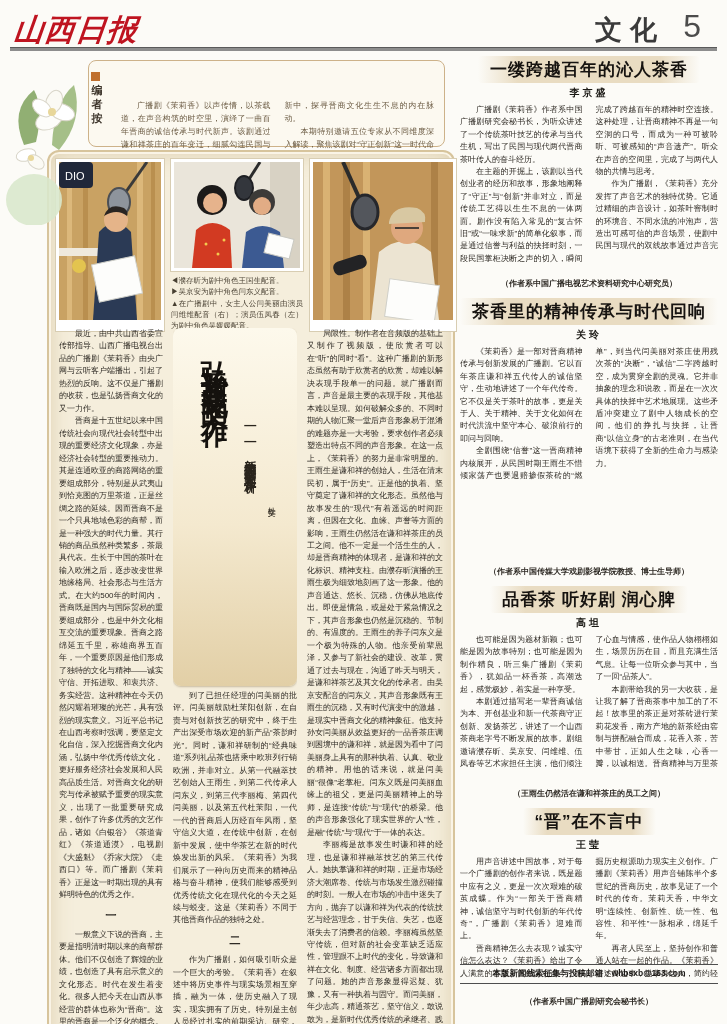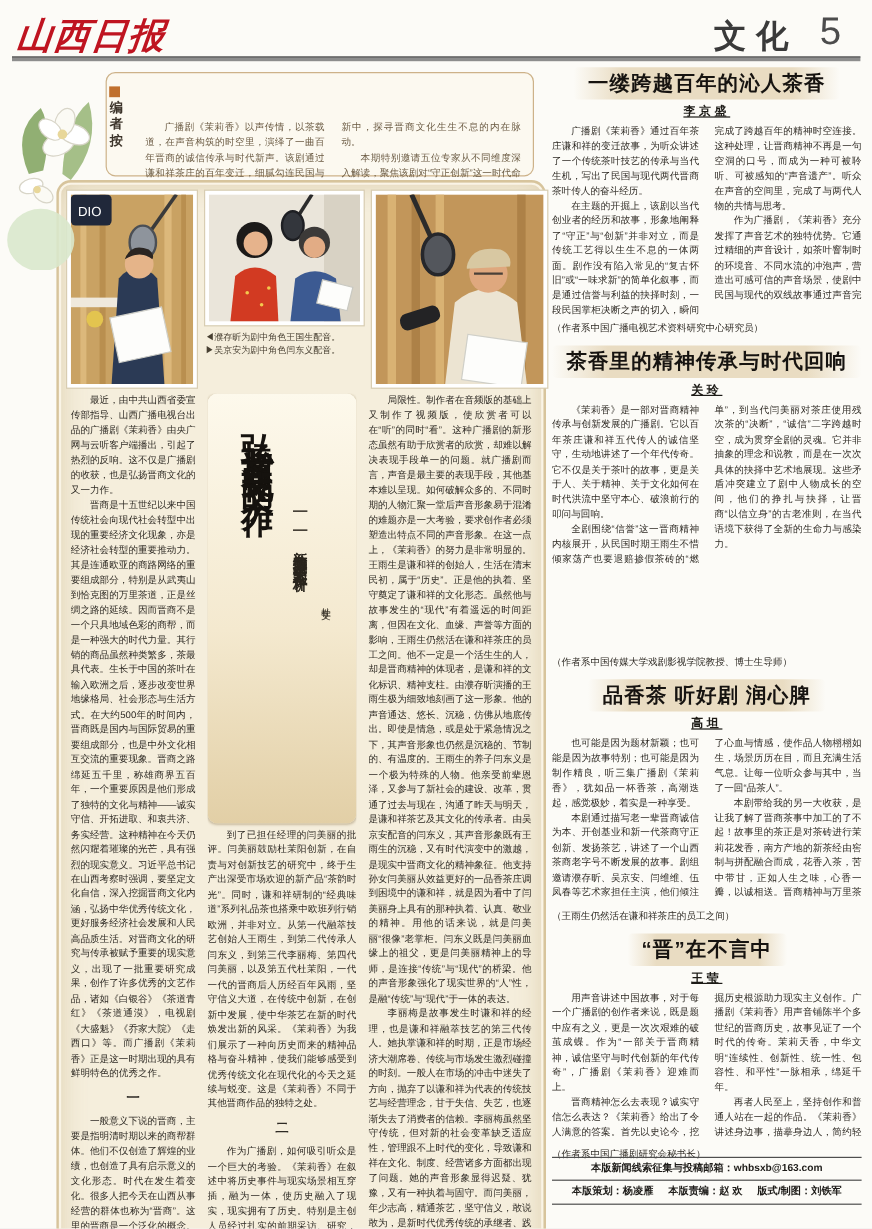--- a/index.html
+++ b/index.html
@@ -60,24 +60,24 @@
   .mcol2 .after-title { overflow:hidden; }
   .main-attr { flex:none; font-size:8px; font-weight:bold; text-align:right; padding-top:2px; }
 
   
   .right-col { position:absolute; left:460px; top:56px; width:258px; }
   .article { margin-bottom:9px; }
   .art-title { text-align:center; }
   .art-title span { display:inline-block; font-size:17px; font-weight:bold; color:#161310; letter-spacing:1px;
           padding:2px 12px; border-radius:4px;
           background:linear-gradient(90deg, rgba(233,220,194,0) 0%, #e9dcc2 18%, #e9dcc2 82%, rgba(233,220,194,0) 100%); }
-  .art-author { text-align:center; font-size:10px; font-weight:bold; letter-spacing:3px; margin:3px 0 4px; color:#1c1a16;text-decoration:underline; }
+  .art-author { text-align:center; font-size:10px; font-weight:bold; letter-spacing:3px; margin:3px 0 4px; color:#1c1a16; }
   .art-body { columns:2; column-gap:13px; overflow:hidden; font-size:8px; line-height:1.55; text-align:justify; }
   .art-body p { text-indent:2em; }
-  .art-attr { font-size:8px; font-weight:normal; text-align:left; margin-top:2px; }
+  .art-attr { font-size:8px; font-weight:bold; text-align:center; margin-top:12px; }
   .body-a1 { height:162px; } .body-a2 { height:208px; } .body-a3 { height:142px; } .body-a4 { height:128px; }
 
   
   .footer { position:absolute; left:460px; width:258px; top:964px; font-size:8.5px; color:#1d1b18; }
   .footer-line1 { text-align:center; font-weight:bold; padding:3px 0; border-top:1px solid #4e4e4e; border-bottom:1px solid #4e4e4e; }
   .footer-line2 { text-align:center; font-weight:bold; padding:3px 0 4px; border-bottom:1px solid #4e4e4e; }
   .footer-line2 span { margin:0 5px; }
 </style>
 </head>
 <body>
@@ -159,20 +159,21 @@
               <circle cx="50" cy="78" r="1.5" fill="#f3c94e"></circle>
             <circle cx="88" cy="40" r="13" fill="#3c3a38"></circle>
             <circle cx="88" cy="44" r="9" fill="#e2ac85"></circle>
             <path d="M68 106 L72 70 Q88 58 106 70 L110 106 Z" fill="#3c5a92"></path>
             <rect x="92" y="74" width="26" height="20" fill="#fdfdfb" stroke="#c9c9c2" transform="rotate(14 105 84)"></rect>
           </svg>
         </div>
         <div class="photo-caption">
             <p>◀濮存昕为剧中角色王国生配音。</p>
             <p>▶吴京安为剧中角色闫东义配音。</p>
+            <p>▲在广播剧中，女主人公闫美丽由演员闫维维配音（右）；演员伍凤春（左）为剧中角色吴媛媛配音。</p>
           </div>
       </div>
 
       <div class="photo-frame">
         <svg width="140" height="158" viewBox="0 0 140 158" preserveAspectRatio="none">
           <rect width="140" height="158" fill="#c2965a"></rect>
           <rect x="10" width="7" height="158" fill="#d9b273"></rect>
             <rect x="30" width="7" height="158" fill="#ad8147"></rect>
           <rect x="50" width="7" height="158" fill="#d9b273"></rect>
             <rect x="118" width="7" height="158" fill="#ad8147"></rect>
@@ -229,21 +230,21 @@
       </div>
     </div>
   </div>
 
   <div class="right-col">
 
     <div class="article">
       <div class="art-title"><span>一缕跨越百年的沁人茶香</span></div>
       <div class="art-author">李京盛</div>
       <div class="art-body body-a1">
-          <p>广播剧《茉莉香》通过百年茶庄谦和祥的变迁故事，为听众讲述了一个传统茶叶技艺的传承与当代生机，写出了民国与现代两代晋商茶叶传人的奋斗经历。</p>
+          <p>广播剧《茉莉香》作者系中国广播剧研究会秘书长，为听众讲述了一个传统茶叶技艺的传承与当代生机，写出了民国与现代两代晋商茶叶传人的奋斗经历。</p>
           <p>在主题的开掘上，该剧以当代创业者的经历和故事，形象地阐释了“守正”与“创新”并非对立，而是传统工艺得以生生不息的一体两面。剧作没有陷入常见的“复古怀旧”或“一味求新”的简单化叙事，而是通过信誉与利益的抉择时刻，一段民国掌柜决断之声的切入，瞬间完成了跨越百年的精神时空连接。这种处理，让晋商精神不再是一句空洞的口号，而成为一种可被聆听、可被感知的“声音遗产”。听众在声音的空间里，完成了与两代人物的共情与思考。</p>
           <p>作为广播剧，《茉莉香》充分发挥了声音艺术的独特优势。它通过精细的声音设计，如茶叶窨制时的环境音、不同水流的冲泡声，营造出可感可信的声音场景，使剧中民国与现代的双线故事通过声音完成了无缝切换，呈现了现实中的闫美丽面临的抉择。</p>
         </div>
       <div class="art-attr">（作者系中国广播电视艺术资料研究中心研究员）</div>
     </div>
 
     <div class="article">
       <div class="art-title"><span>茶香里的精神传承与时代回响</span></div>
       <div class="art-author">关玲</div>
       <div class="art-body body-a2">
@@ -271,20 +272,15 @@
           <p>用声音讲述中国故事，对于每一个广播剧的创作者来说，既是题中应有之义，更是一次次艰难的破茧成蝶。作为“一部关于晋商精神，诚信坚守与时代创新的年代传奇”，广播剧《茉莉香》迎难而上。</p>
           <p>晋商精神怎么去表现？诚实守信怎么表达？《茉莉香》给出了令人满意的答案。首先以史论今，挖掘历史根源助力现实主义创作。广播剧《茉莉香》用声音铺陈半个多世纪的晋商历史，故事见证了一个时代的传奇。茉莉天香，中华文明“连续性、创新性、统一性、包容性、和平性”一脉相承，绵延千年。</p>
           <p>再者人民至上，坚持创作和普通人站在一起的作品。《茉莉香》讲述身边事，描摹身边人，简约轻快的叙事，家长里短、自然亲和。故事以小见大，在叙事、逻辑、细节等多个方面细心打磨，不着痕迹，语言的动作感、音响的层次感，也都在剧中得到生动体现。</p>
         </div>
       <div class="art-attr">（作者系中国广播剧研究会秘书长）</div>
     </div>
   </div>
 
   <div class="footer">
     <div class="footer-line1">本版新闻线索征集与投稿邮箱：whbsxb@163.com</div>
-    <div class="footer-line2">
-      <span>本版策划：杨凌雁</span>
-      <span>本版责编：赵 欢</span>
-      <span>版式/制图：刘铁军</span>
-    </div>
   </div>
 
 </div>
 
 </body></html>

